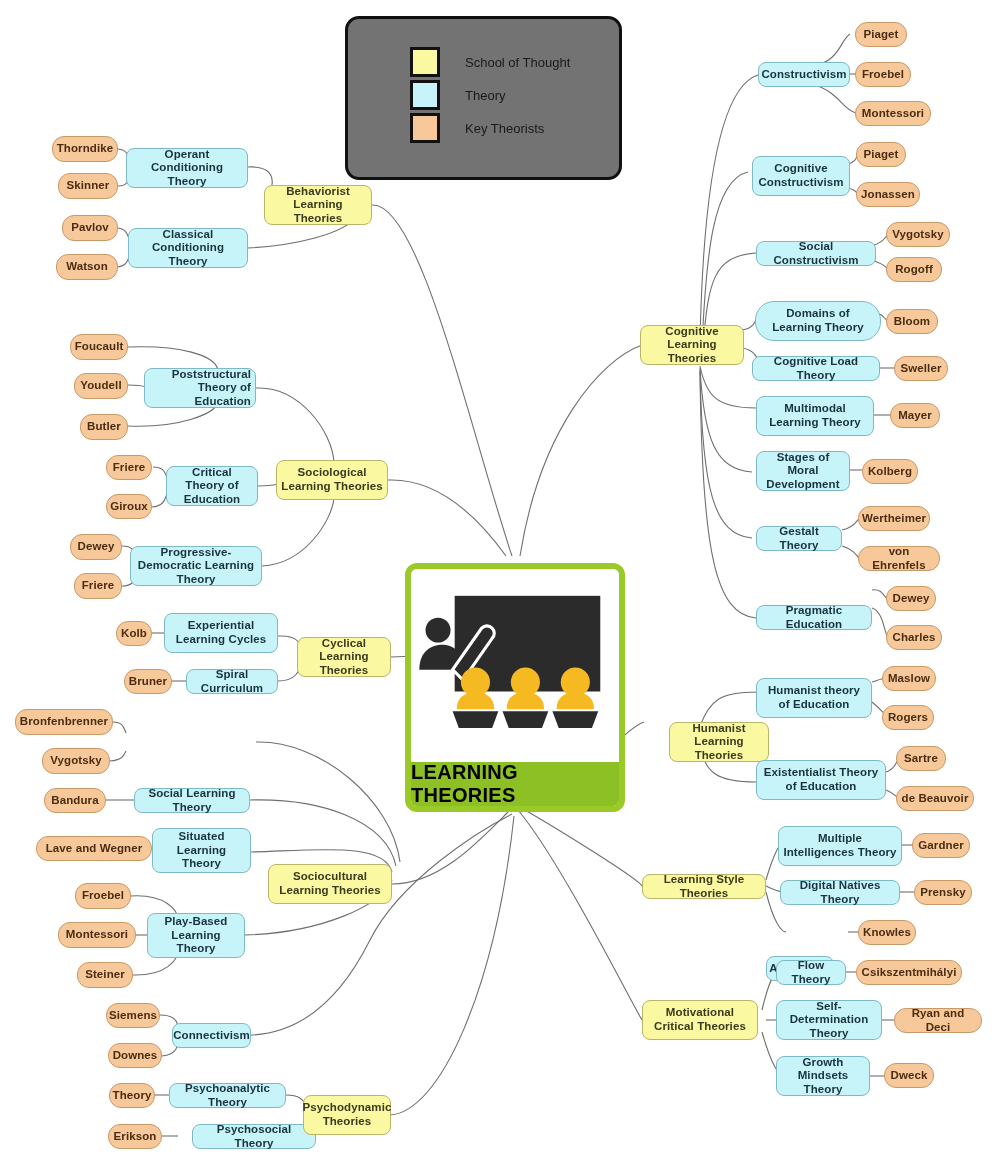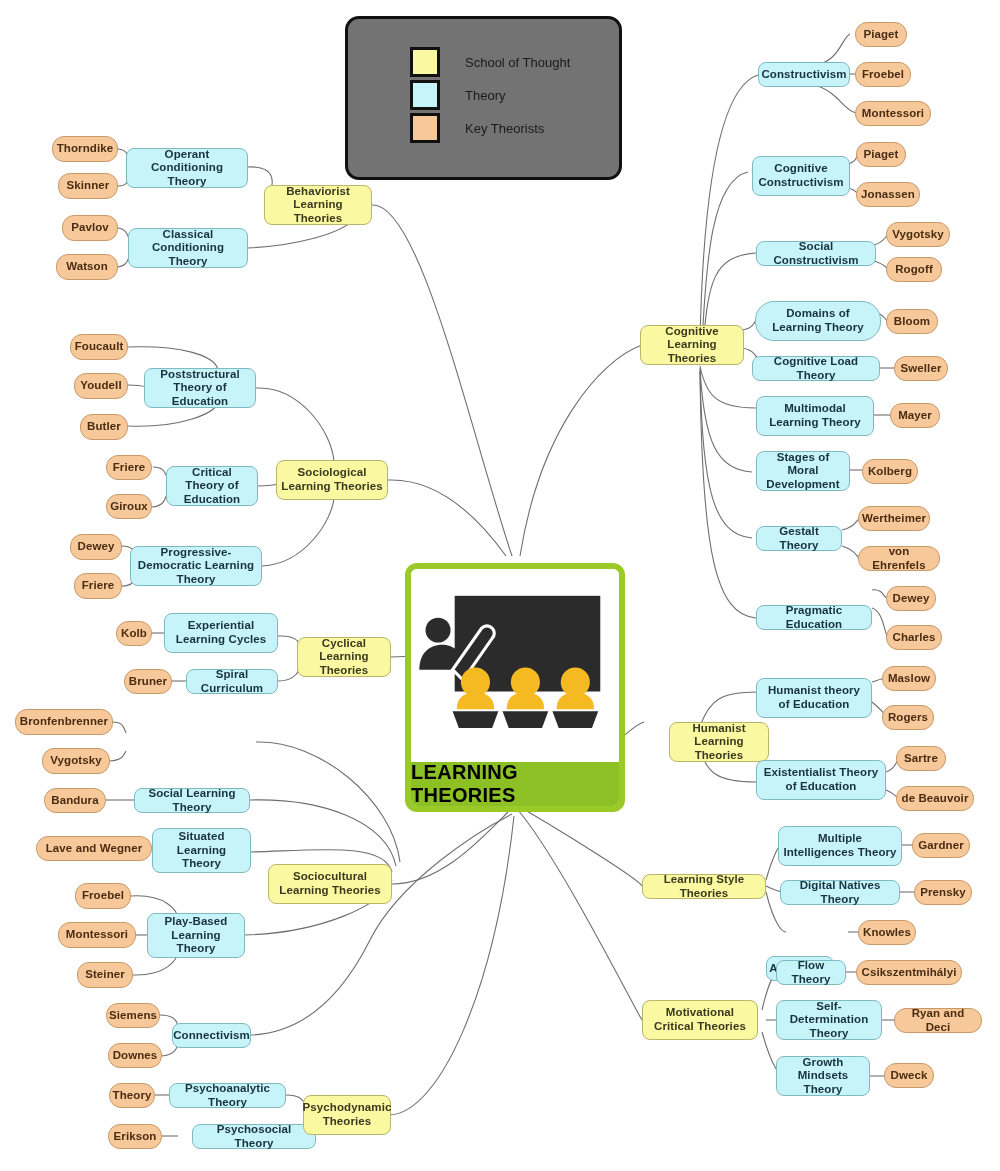--- a/index.html
+++ b/index.html
@@ -182,21 +182,21 @@
   <div class="node theorist" style="left:58px;top:173px;width:60px;height:26px;">Skinner</div>
   <div class="node theory" style="left:126px;top:148px;width:122px;height:40px;">Operant Conditioning Theory</div>
   <div class="node theorist" style="left:62px;top:215px;width:56px;height:26px;">Pavlov</div>
   <div class="node theorist" style="left:56px;top:254px;width:62px;height:26px;">Watson</div>
   <div class="node theory" style="left:128px;top:228px;width:120px;height:40px;">Classical Conditioning Theory</div>
   <div class="node school" style="left:264px;top:185px;width:108px;height:40px;">Behaviorist Learning Theories</div>
 
   <div class="node theorist" style="left:70px;top:334px;width:58px;height:26px;">Foucault</div>
   <div class="node theorist" style="left:74px;top:373px;width:54px;height:26px;">Youdell</div>
   <div class="node theorist" style="left:80px;top:414px;width:48px;height:26px;">Butler</div>
-  <div class="node theory" style="left:144px;top:368px;width:112px;height:40px;">Poststructural Theory of Education</div>
+  <div class="node theory" style="left:144px;top:368px;width:112px;height:40px;text-align:right;">Poststructural Theory of Education</div>
   <div class="node theorist" style="left:106px;top:455px;width:46px;height:25px;">Friere</div>
   <div class="node theorist" style="left:106px;top:494px;width:46px;height:25px;">Giroux</div>
   <div class="node theory" style="left:166px;top:466px;width:92px;height:40px;">Critical Theory of Education</div>
   <div class="node theorist" style="left:70px;top:534px;width:52px;height:26px;">Dewey</div>
   <div class="node theorist" style="left:74px;top:573px;width:48px;height:26px;">Friere</div>
   <div class="node theory" style="left:130px;top:546px;width:132px;height:40px;">Progressive-Democratic Learning Theory</div>
   <div class="node school" style="left:276px;top:460px;width:112px;height:40px;">Sociological Learning Theories</div>
 
   <div class="node theorist" style="left:116px;top:621px;width:36px;height:25px;">Kolb</div>
   <div class="node theory" style="left:164px;top:613px;width:114px;height:40px;">Experiential Learning Cycles</div>

